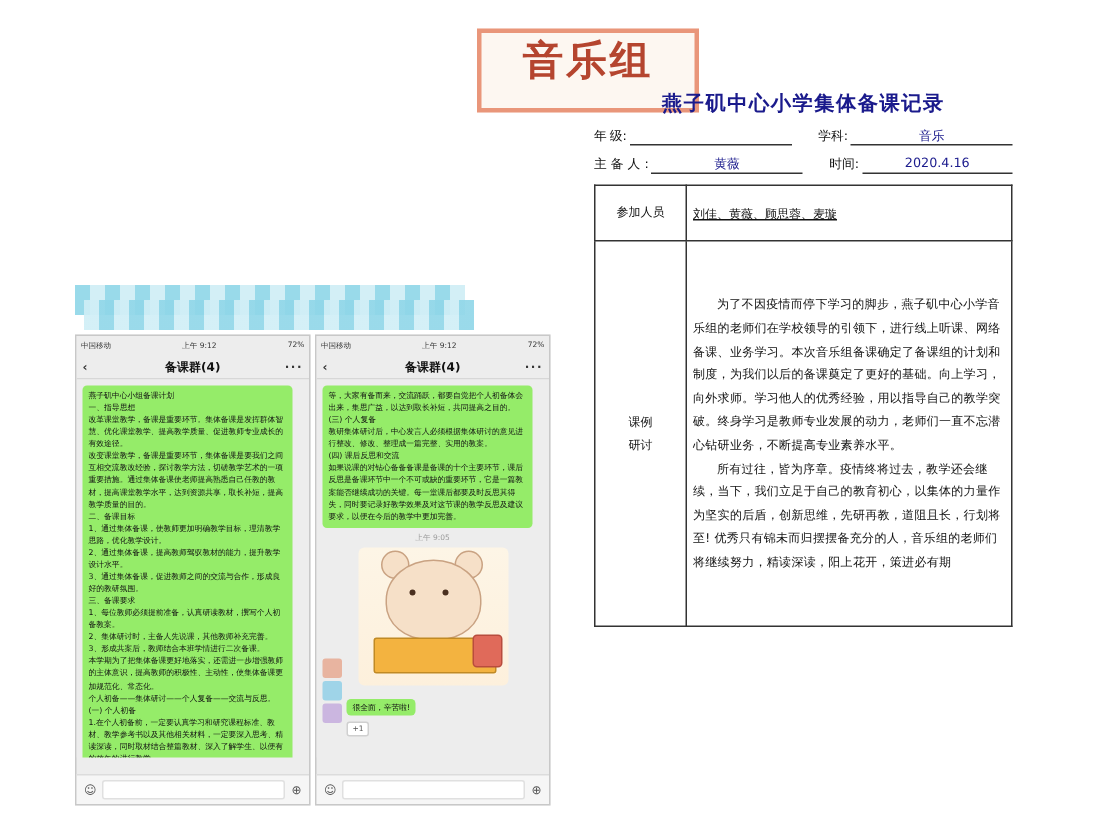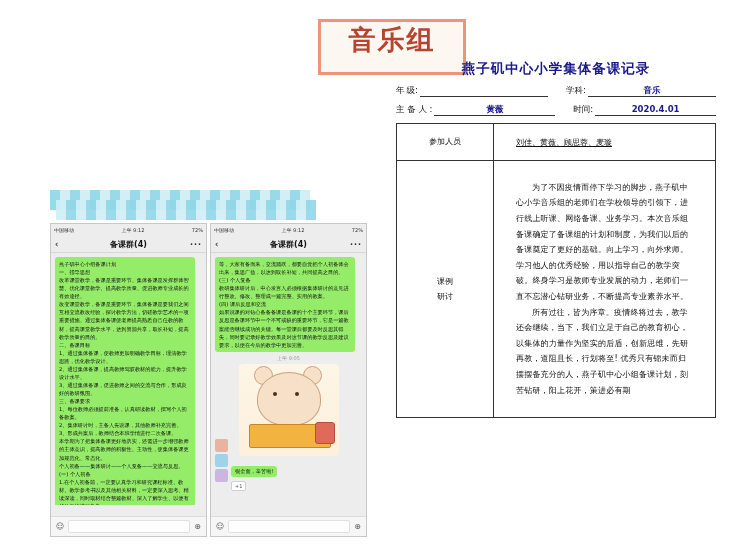--- a/index.html
+++ b/index.html
@@ -251,21 +251,21 @@
     border: 1px solid #e0e0e0;
     border-radius: 2px;
     margin: 0 4px;
   }
 
   
   .doc {
     position: absolute;
     left: 396px;
     top: 60px;
-    width: 320px;
+    width: 279px;
     height: 478px;
   }
   .doc-title {
     text-align: center;
     font-size: 13.5px;
     font-weight: bold;
     color: #1a1a8c;
     letter-spacing: 1px;
     margin-bottom: 7px;
   }
@@ -281,35 +281,35 @@
   .underline {
     border-bottom: 1px solid #333;
     flex: 1;
     height: 11px;
     text-align: center;
     font-size: 8.5px;
     color: #111;
   }
   .underline.blue {
     color: #1a1a8c;
-    font-weight: bold;
+    font-weight: normal;
   }
   .spacer { width: 14px; }
 
   table.main {
     width: 100%;
     border-collapse: collapse;
     table-layout: fixed;
   }
   table.main td {
     border: 1px solid #333;
     vertical-align: middle;
     font-size: 8px;
     color: #111;
-    padding: 3px 22px;
+    padding: 3px 4px;
   }
   td.label {
     width: 52px;
     text-align: center;
     line-height: 1.9;
   }
   td.value-members {
     height: 30px;
     vertical-align: middle;
     text-decoration: underline;
@@ -441,36 +441,36 @@
       <span class="spacer"></span>
       <span class="fl">学科:</span>
       <span class="underline blue">音乐</span>
     </div>
 
     <div class="field-row">
       <span class="fl">主 备 人 :</span>
       <span class="underline blue">黄薇</span>
       <span class="spacer"></span>
       <span class="fl">时间:</span>
-      <span class="underline blue">2020.4.01</span>
+      <span class="underline blue">2020.4.16</span>
     </div>
 
     <table class="main">
       <tbody>
           <tr>
         <td class="label">参加人员</td>
         <td class="value-members">刘佳、黄薇、顾思蓉、麦璇</td>
       </tr>
       <tr>
         <td class="label label-stack">
           <span>课例</span>
           <span>研讨</span>
         </td>
         <td class="value-body">
           <p>为了不因疫情而停下学习的脚步，燕子矶中心小学音乐组的老师们在学校领导的引领下，进行线上听课、网络备课、业务学习。本次音乐组备课确定了备课组的计划和制度，为我们以后的备课奠定了更好的基础。向上学习，向外求师。学习他人的优秀经验，用以指导自己的教学突破。终身学习是教师专业发展的动力，老师们一直不忘潜心钻研业务，不断提高专业素养水平。</p>
-          <p>所有过往，皆为序章。疫情终将过去，教学还会继续，当下，我们立足于自己的教育初心，以集体的力量作为坚实的后盾，创新思维，先研再教，道阻且长，行划将至! 优秀只有锦未而归摆摆备充分的人，燕子矶中心小组备课计划，刻苦钻研，阳上花开，策进必有期</p>
+          <p>所有过往，皆为序章。疫情终将过去，教学还会继续，当下，我们立足于自己的教育初心，以集体的力量作为坚实的后盾，创新思维，先研再教，道阻且长，行划将至! 优秀只有锦未而归摆摆备充分的人，音乐组的老师们将继续努力，精读深读，阳上花开，策进必有期</p>
         </td>
       </tr>
     </tbody>
       </table>
   </div>
 
 </div>
 
 </body></html>

